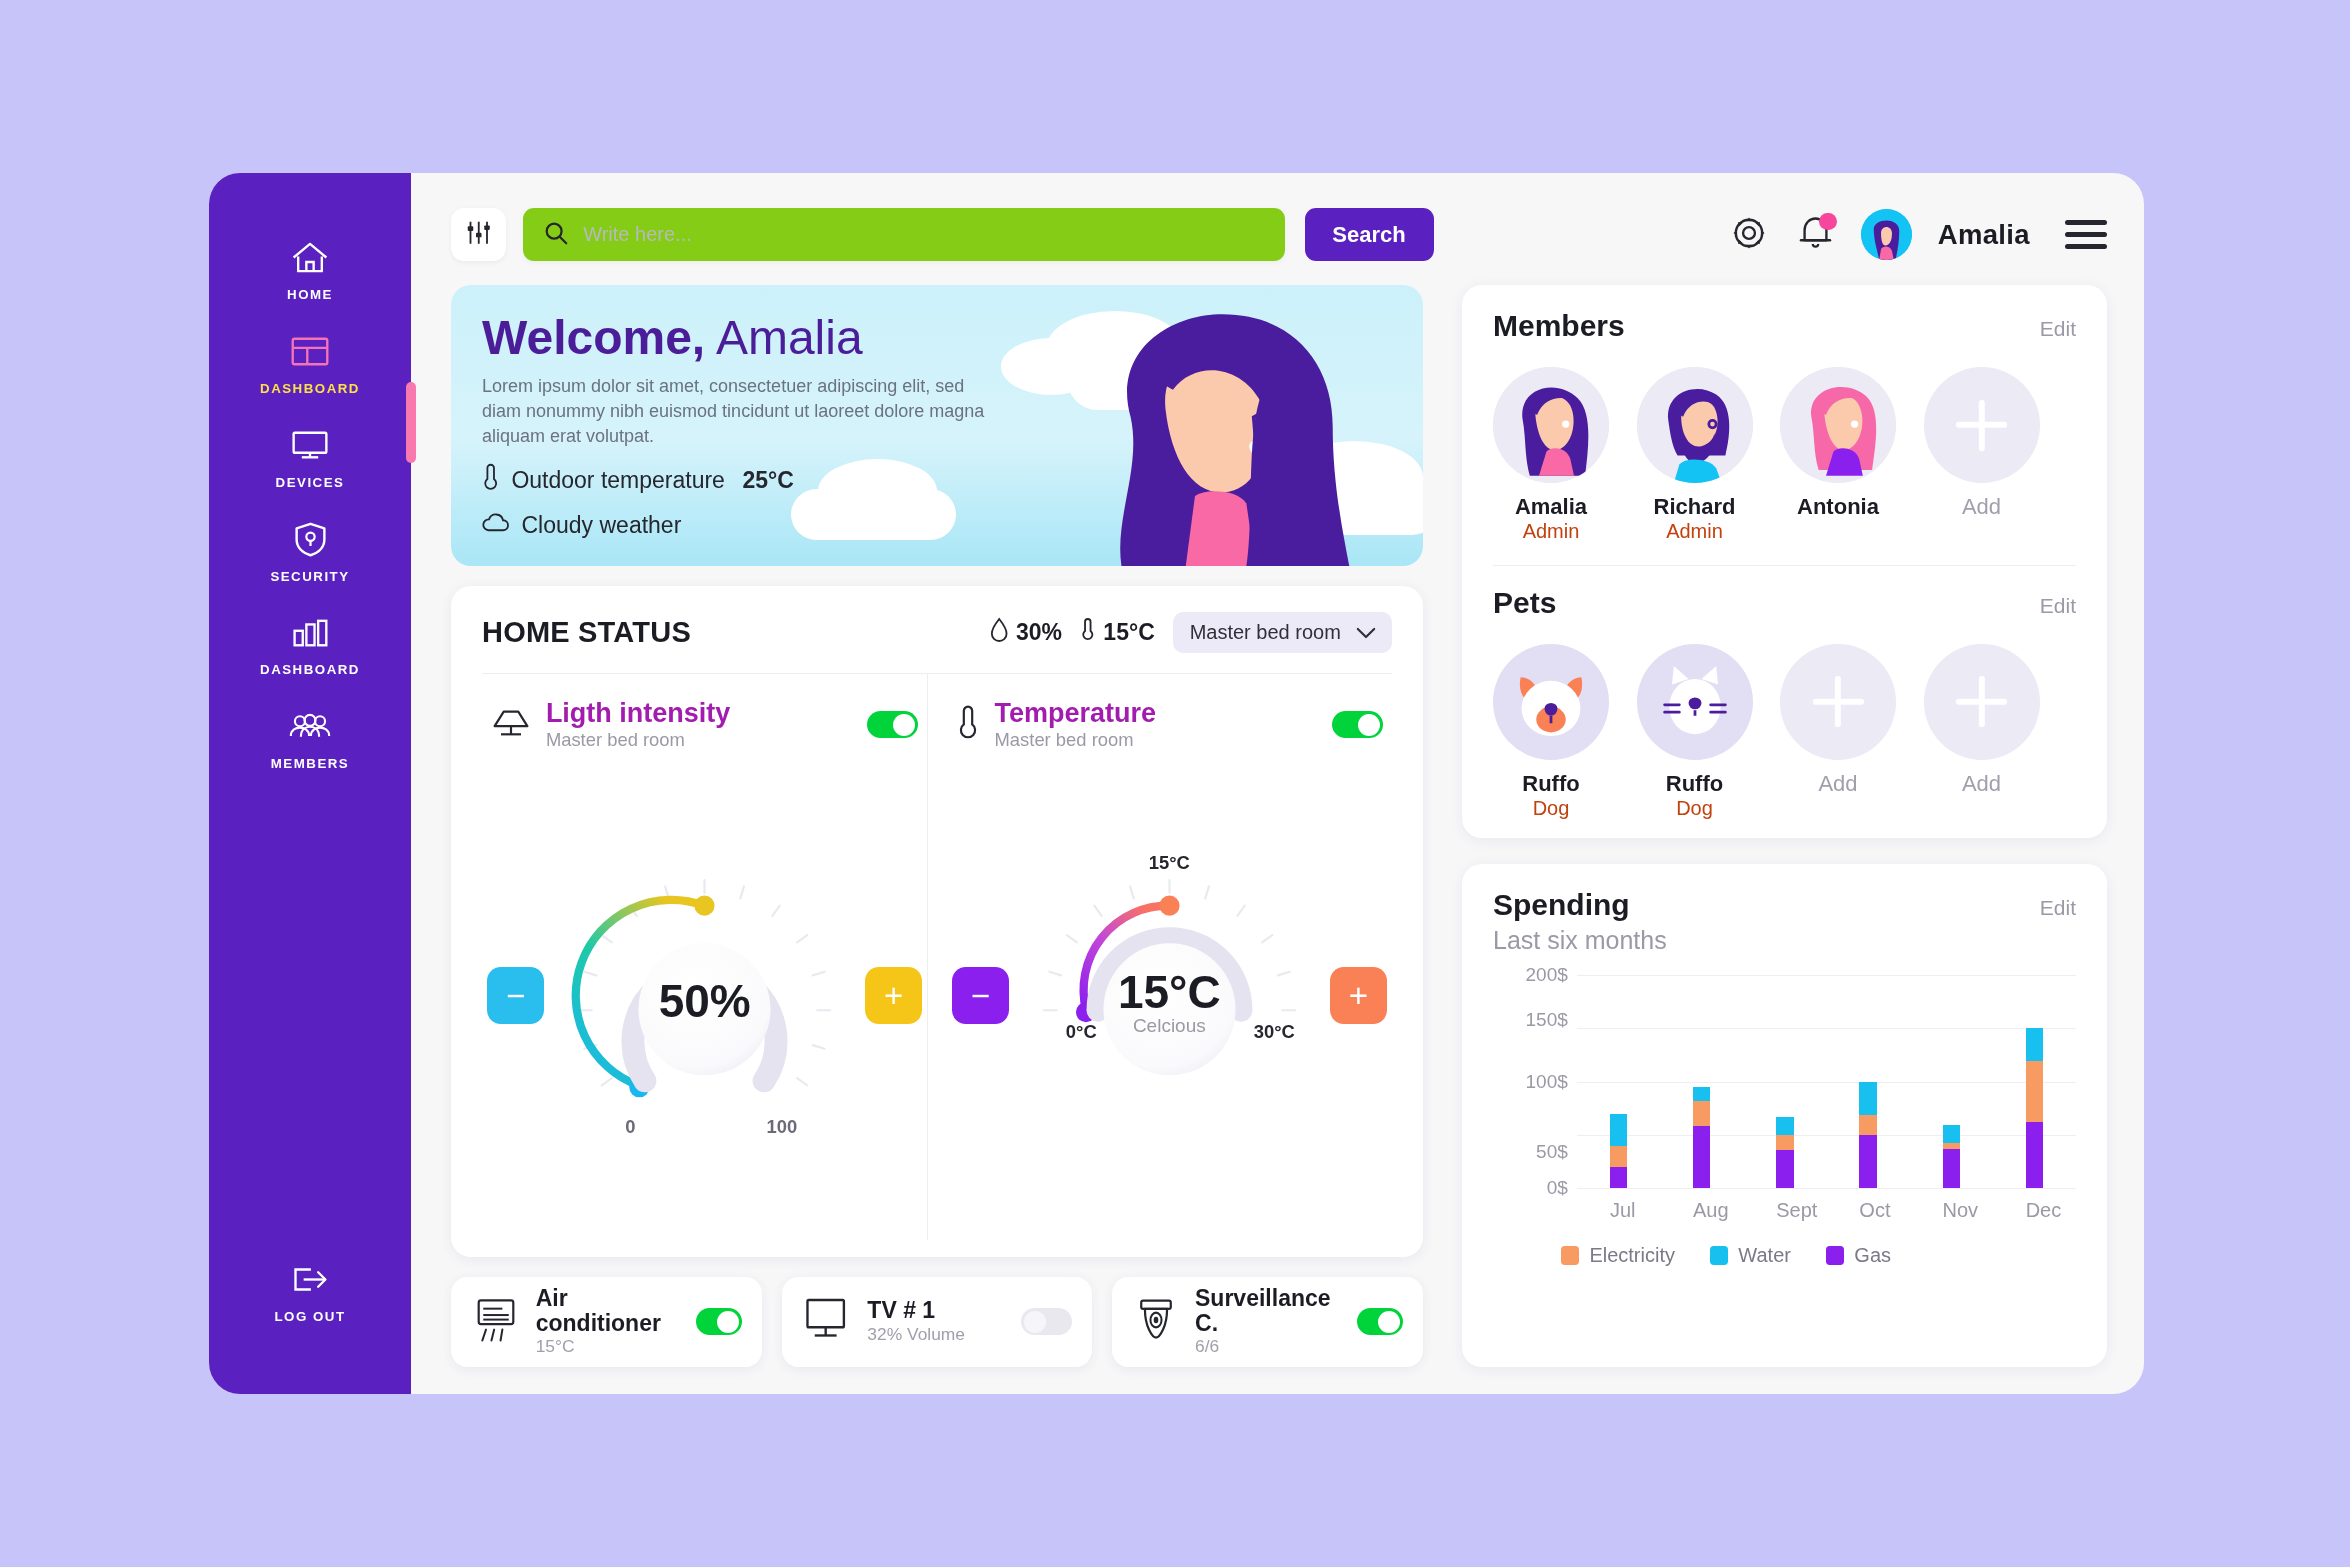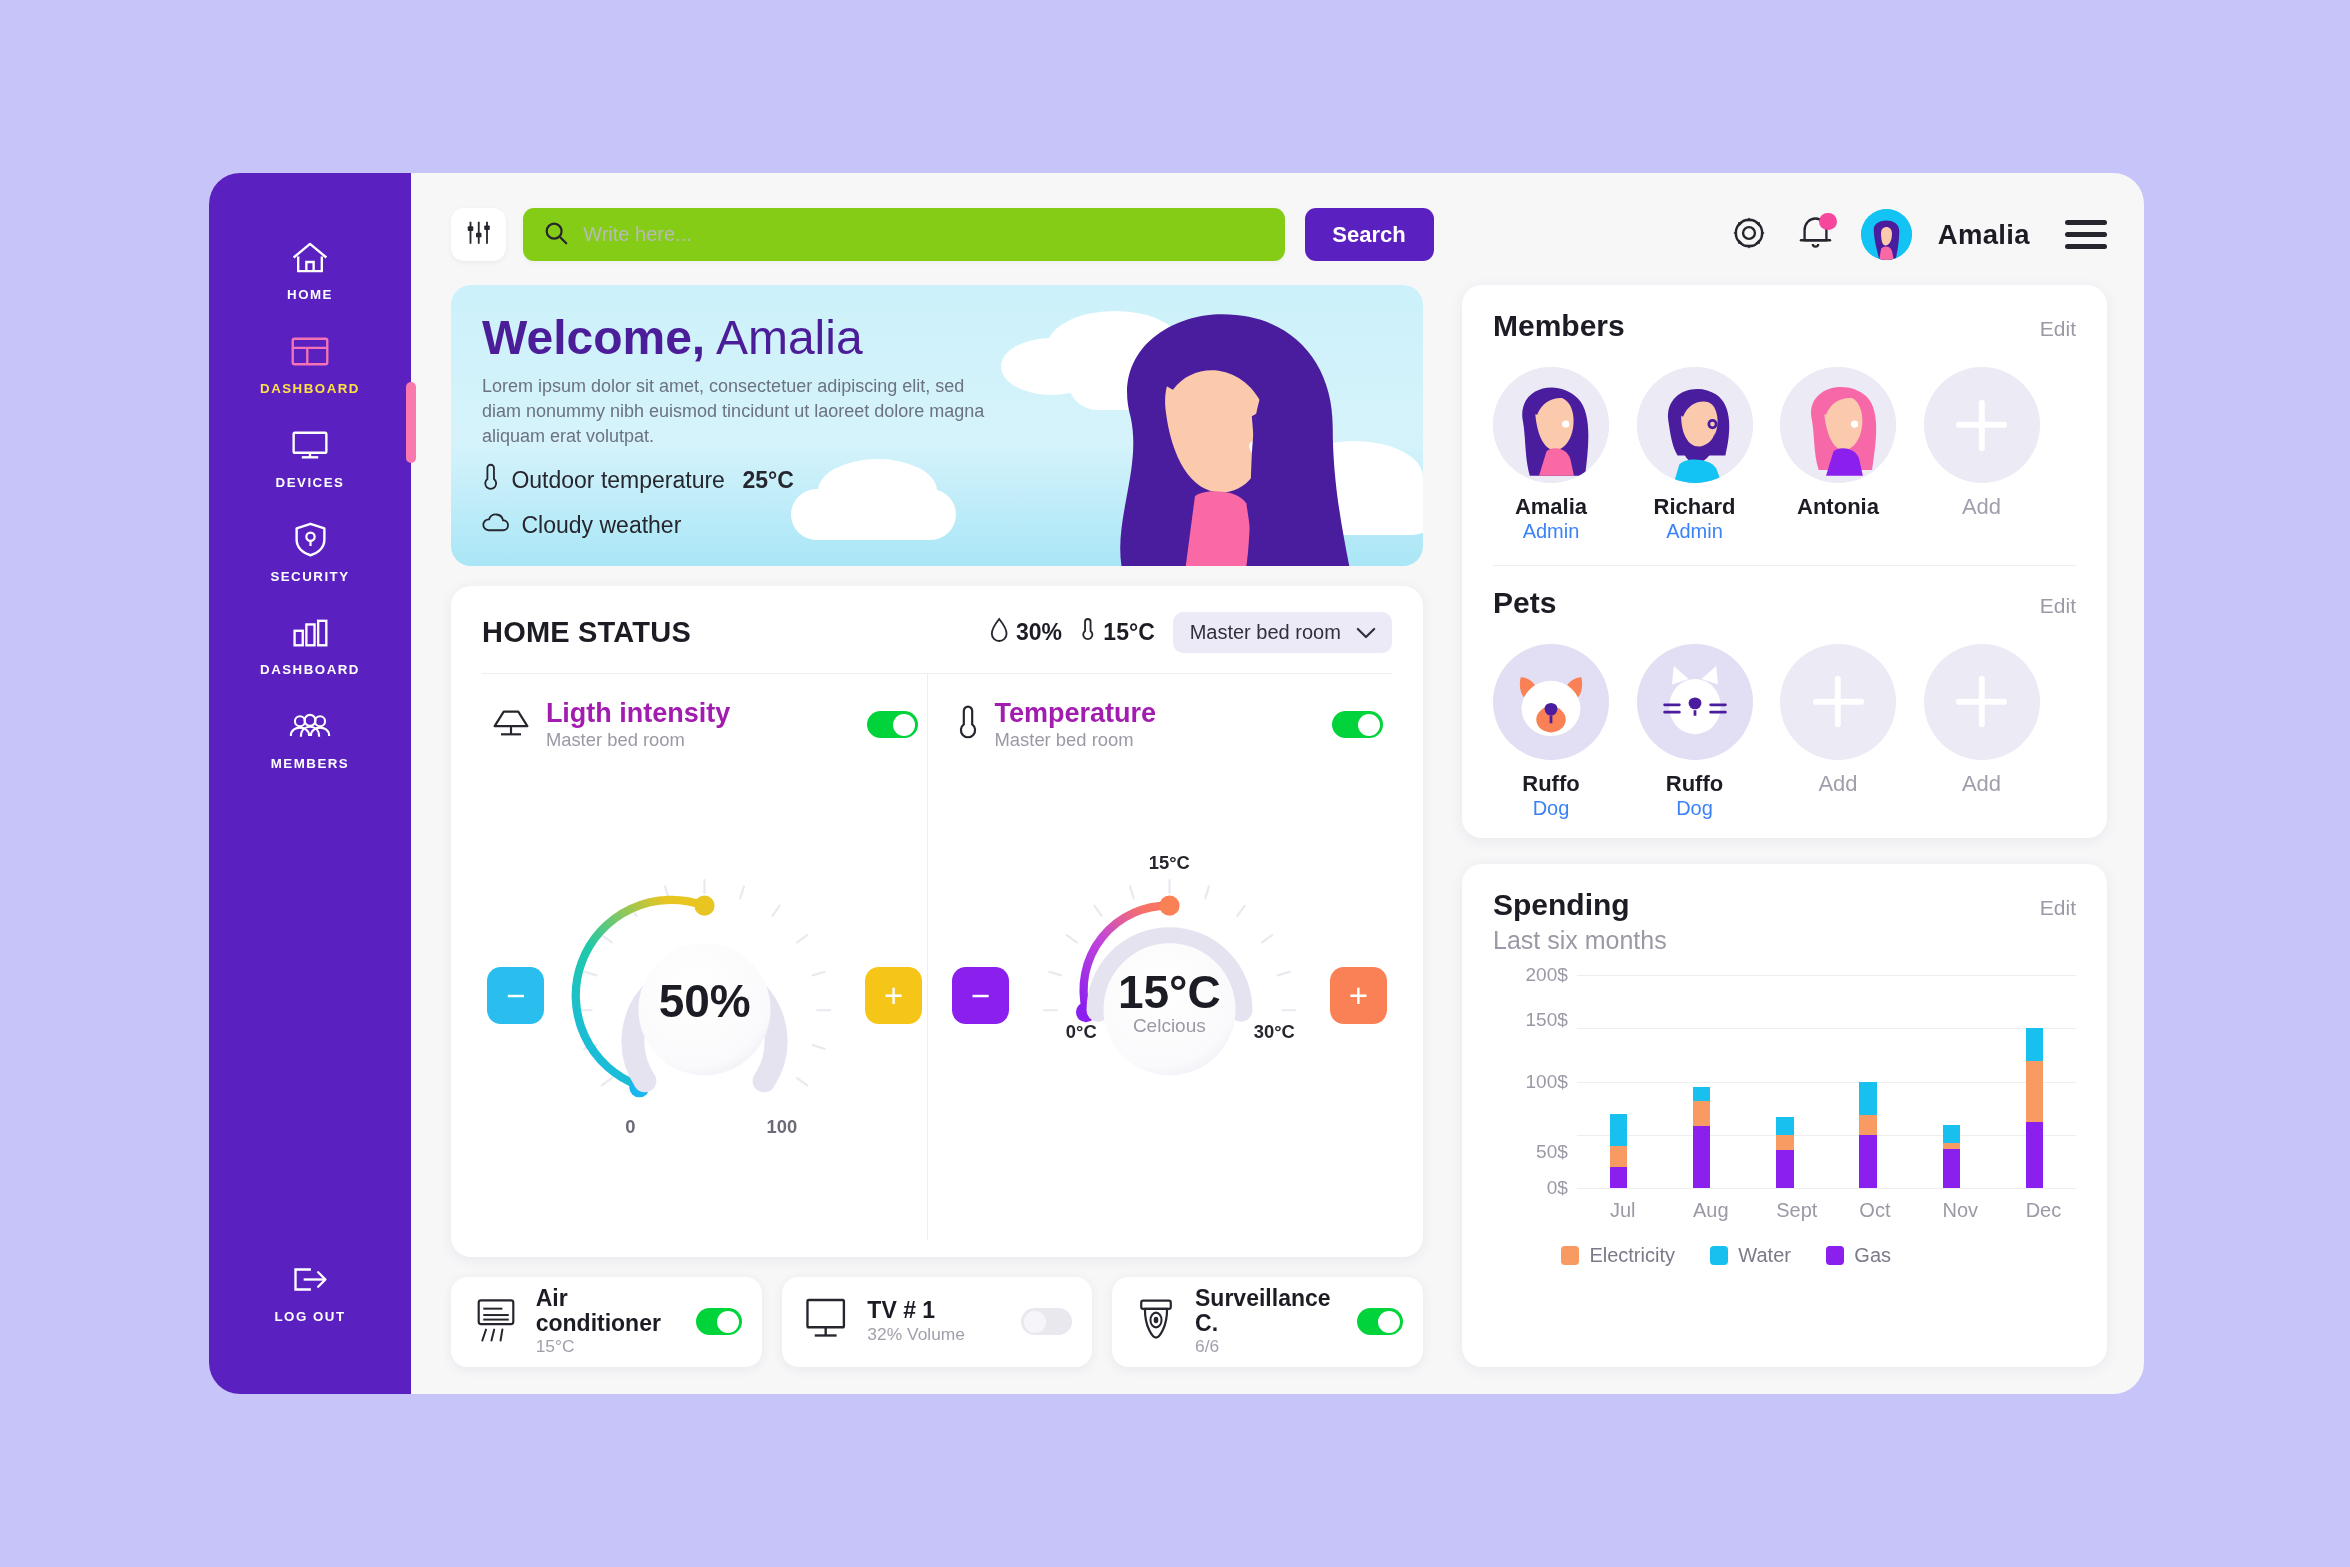--- a/index.html
+++ b/index.html
@@ -164,21 +164,21 @@
   .panel-head h2{ font-size:30px; font-weight:800; color:#1c1c24; }
   .panel-head .sub{ font-size:25px; color:#9a9aa6; margin-top:3.7px; }
   .edit{ margin-left:auto; font-size:21px; color:#9a9aa6; cursor:pointer; }
   .people{ display:flex; gap:27.5px; margin-top:24px; }
   .person{ width:116px; text-align:center; cursor:pointer; }
   .ava{
     width:116px; height:116px; border-radius:50%; background:#ebeaf5;
     overflow:hidden; position:relative; display:flex; align-items:center; justify-content:center;
   }
   .person .nm{ margin-top:11px; font-size:22px; font-weight:700; color:#1c1c24; }
-  .person .rl{ font-size:20px; color:#3b82f6; }
+  .person .rl{ font-size:20px; color:#c2410c; }
   .person.add .nm{ font-weight:400; color:#a0a0ac; }
   .plus-ico{ width:51px; height:51px; position:relative; }
   .plus-ico:before,.plus-ico:after{
     content:""; position:absolute; background:#fff; border-radius:2.8px;
   }
   .plus-ico:before{ left:50%; top:0; width:6.4px; height:100%; transform:translateX(-50%); }
   .plus-ico:after{ top:50%; left:0; height:6.4px; width:100%; transform:translateY(-50%); }
   .divider{ height:0.9px; background:#eeeef2; margin:22px 0 0; }
 
   

